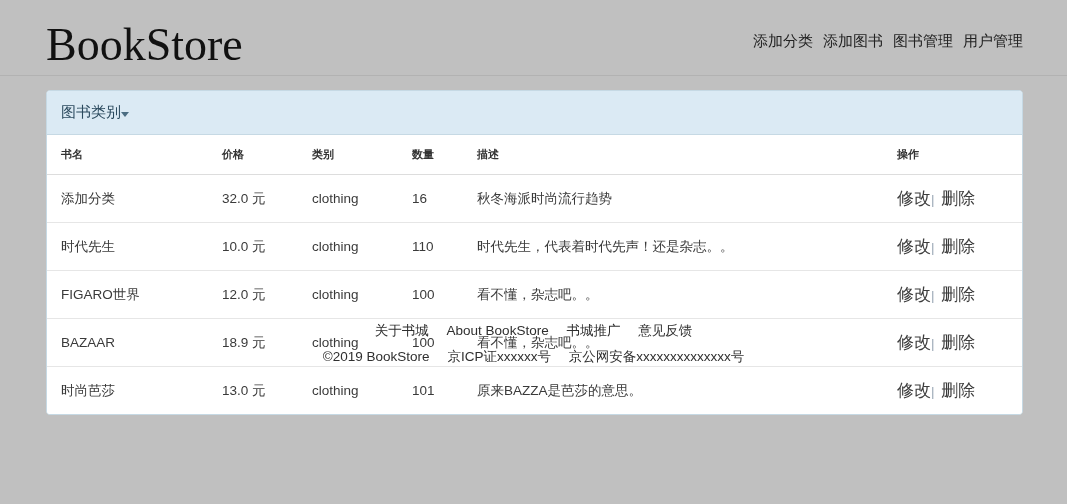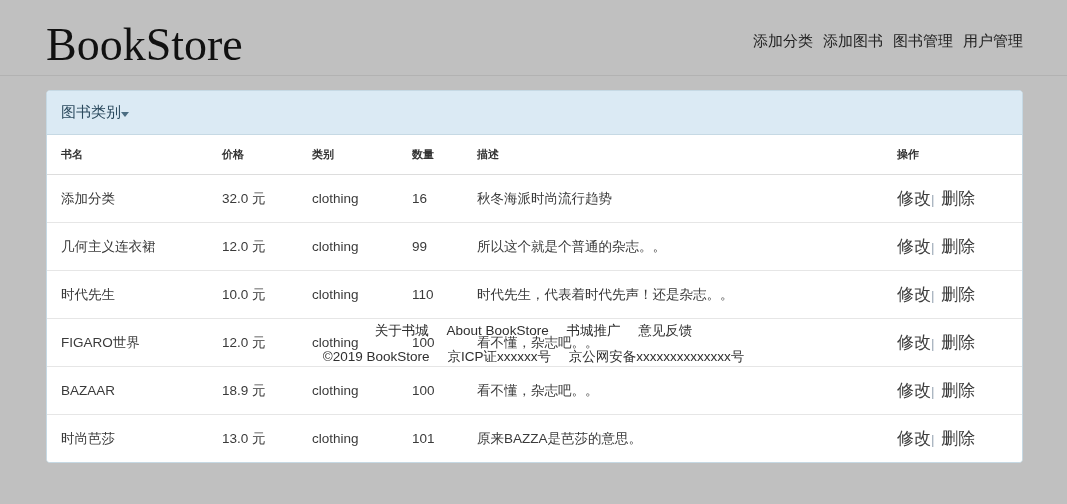--- a/index.html
+++ b/index.html
@@ -194,30 +194,20 @@
             <td class="c-name">添加分类</td>
             <td class="c-price">32.0 元</td>
             <td class="c-cat">clothing</td>
             <td class="c-qty">16</td>
             <td class="c-desc">秋冬海派时尚流行趋势</td>
             <td class="c-ops ops-cell">
               <a href="#">修改</a><span class="ops-sep">|</span> <a href="#">删除</a>
             </td>
           </tr>
 
-          <tr>
-            <td class="c-name">几何主义连衣裙</td>
-            <td class="c-price">12.0 元</td>
-            <td class="c-cat">clothing</td>
-            <td class="c-qty">99</td>
-            <td class="c-desc">所以这个就是个普通的杂志。。</td>
-            <td class="c-ops ops-cell">
-              <a href="#">修改</a><span class="ops-sep">|</span> <a href="#">删除</a>
-            </td>
-          </tr>
 
           <tr>
             <td class="c-name">时代先生</td>
             <td class="c-price">10.0 元</td>
             <td class="c-cat">clothing</td>
             <td class="c-qty">110</td>
             <td class="c-desc">时代先生，代表着时代先声！还是杂志。。</td>
             <td class="c-ops ops-cell">
               <a href="#">修改</a><span class="ops-sep">|</span> <a href="#">删除</a>
             </td>

